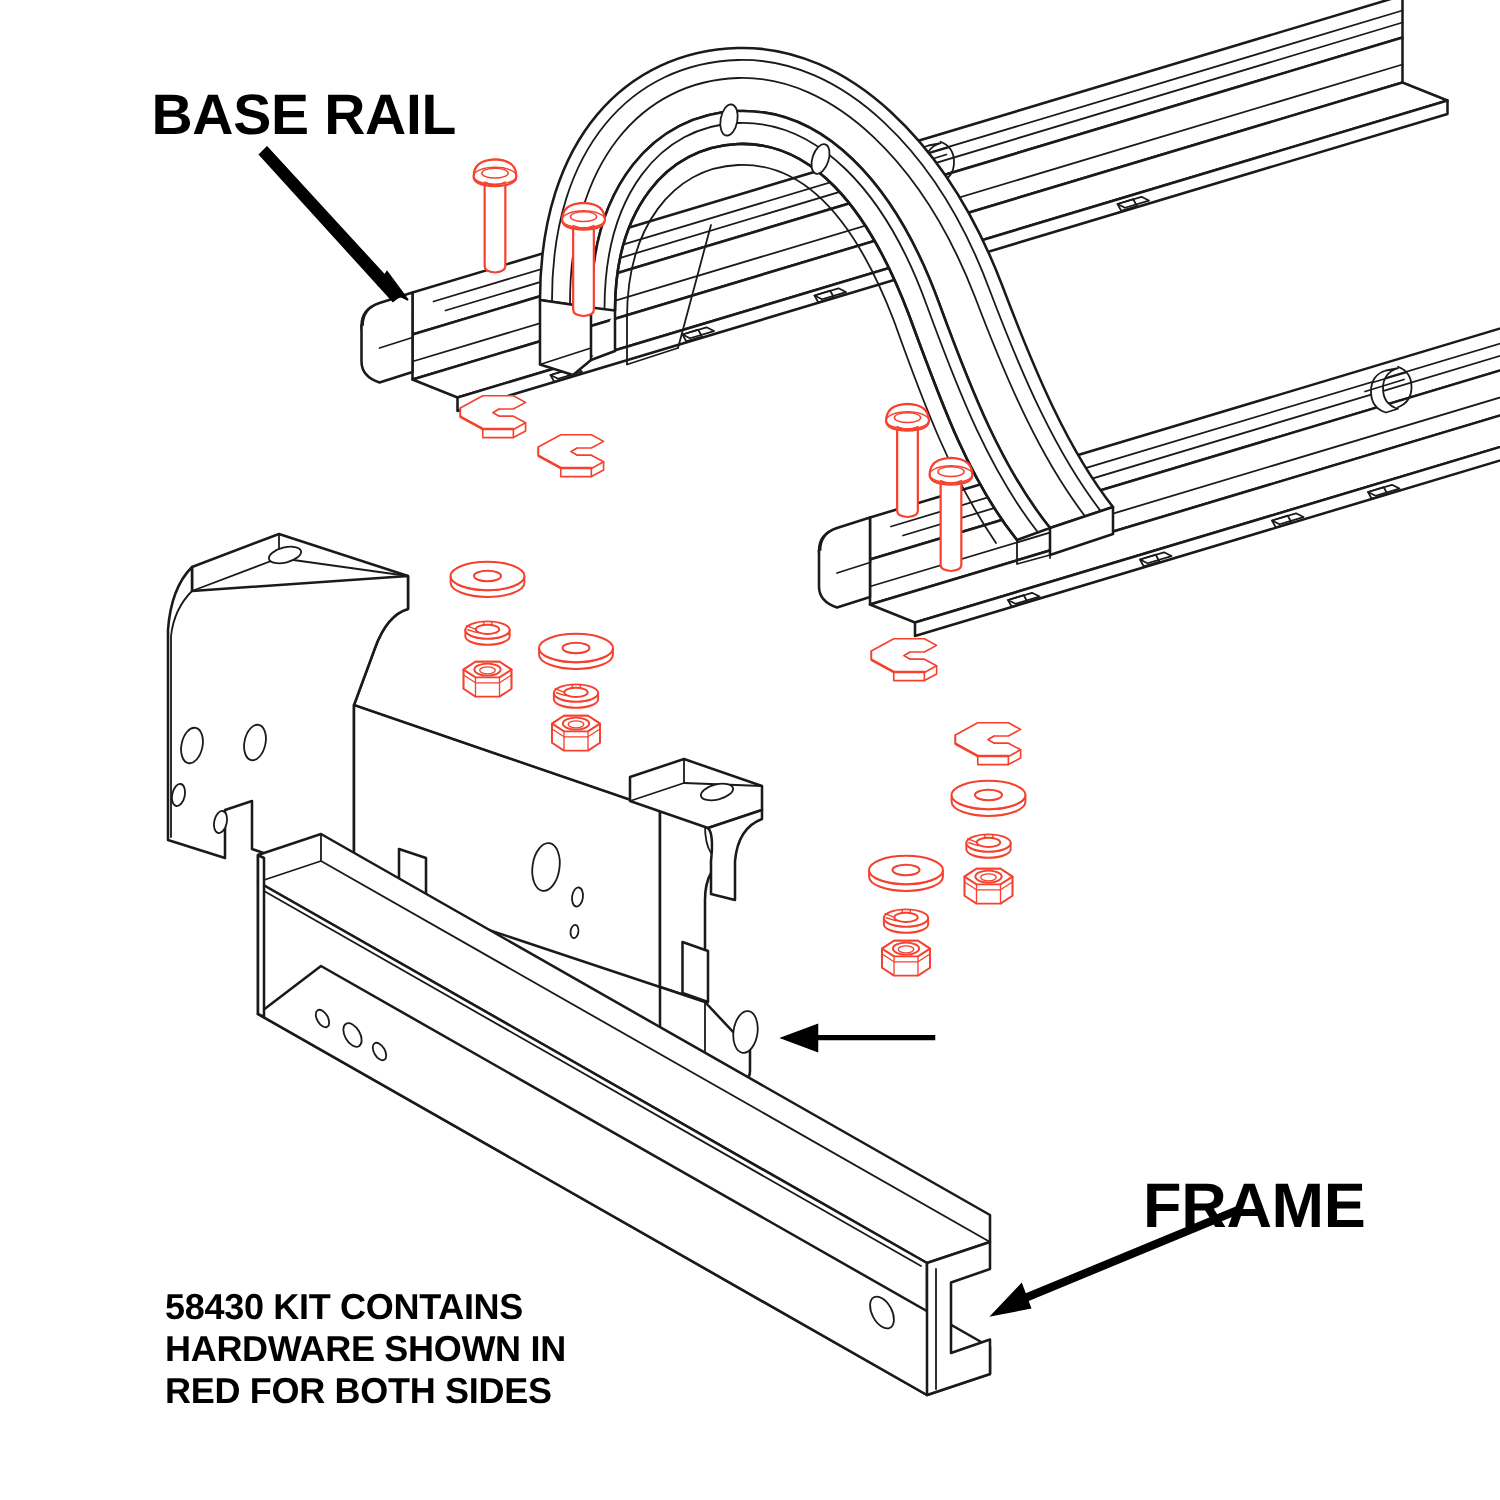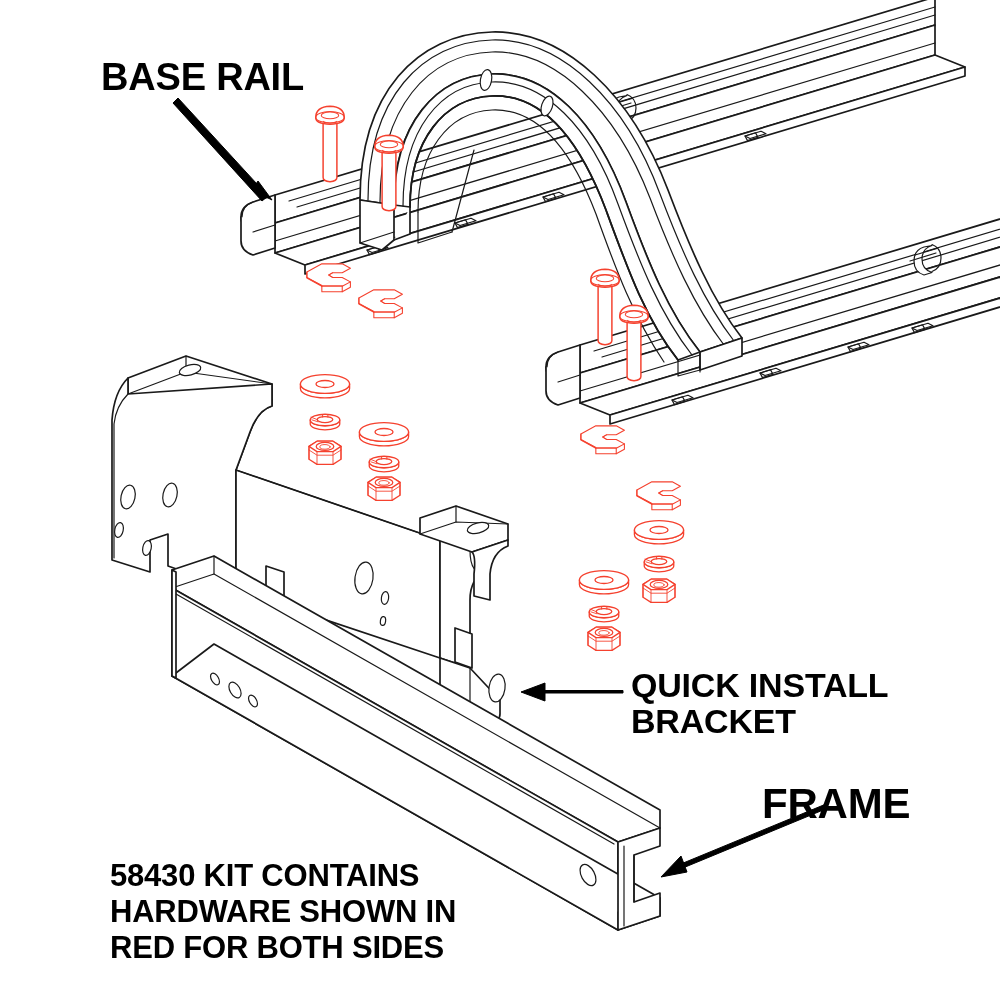--- a/index.html
+++ b/index.html
@@ -7,21 +7,21 @@
   body{width:1000px;height:1000px;overflow:hidden;
        font-family:"Liberation Sans",sans-serif;}
   #stage{position:relative;width:1000px;height:1000px;background:#fff;}
   #dwg{position:absolute;inset:0;width:1000px;height:1000px;}
   .lbl{position:absolute;font-family:"Liberation Sans",sans-serif;
        font-weight:bold;color:#000;white-space:pre;line-height:1.06;
        letter-spacing:-0.2px;}
   #lbl-base-rail{left:101px;top:57px;font-size:38px;text-align:center;}
   #lbl-quick{left:631px;top:667px;font-size:34px;}
   #lbl-frame{left:762px;top:782px;font-size:42px;}
-  #lbl-note{left:110px;top:858px;font-size:31px;line-height:1.16;}
+  #lbl-note{left:110px;top:858px;font-size:24px;line-height:1.16;}
 </style>
 </head>
 <body>
 
 <div id="stage">
 
 <svg id="dwg" viewBox="0 0 1000 1000" xmlns="http://www.w3.org/2000/svg">
   <defs>
     <style>
       .k{fill:none;stroke:#1a1a1a;stroke-width:1.7;stroke-linejoin:round;stroke-linecap:round;}
@@ -360,22 +360,20 @@
   </g>
 
   <g>
     <path class="ld" d="M 828,808 L 678,870 L 676,866 L 826,804 Z"></path>
     <path class="ld" d="M 661,877 L 687,872 L 681,856 Z"></path>
   </g>
 </svg>
 
 <div class="lbl" id="lbl-base-rail">BASE RAIL</div>
 
-<div class="lbl" id="lbl-quick">QUICK INSTALL
-BRACKET</div>
 
 <div class="lbl" id="lbl-frame">FRAME</div>
 
 <div class="lbl" id="lbl-note">58430 KIT CONTAINS
 HARDWARE SHOWN IN
 RED FOR BOTH SIDES</div>
 
 </div>
 
 </body></html>

